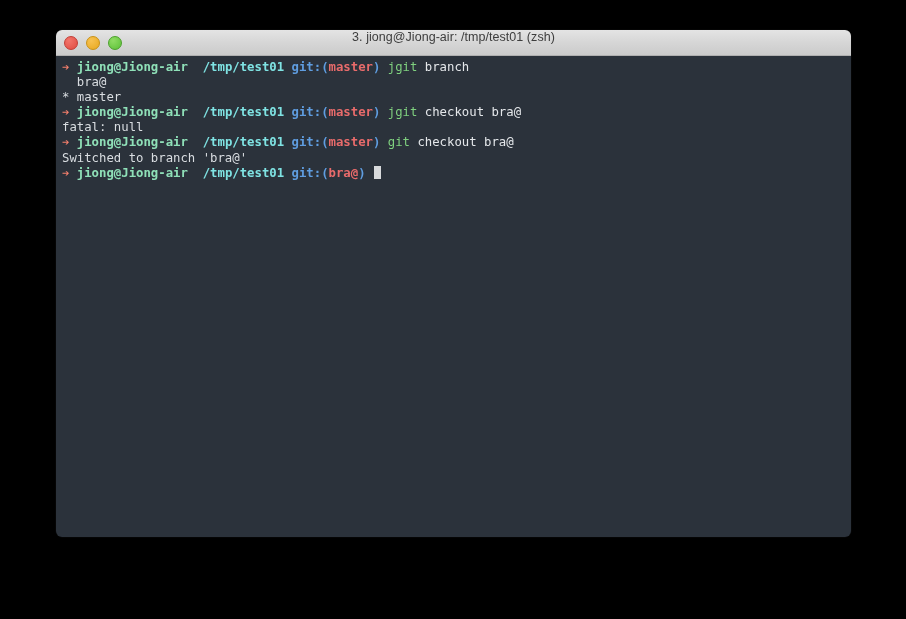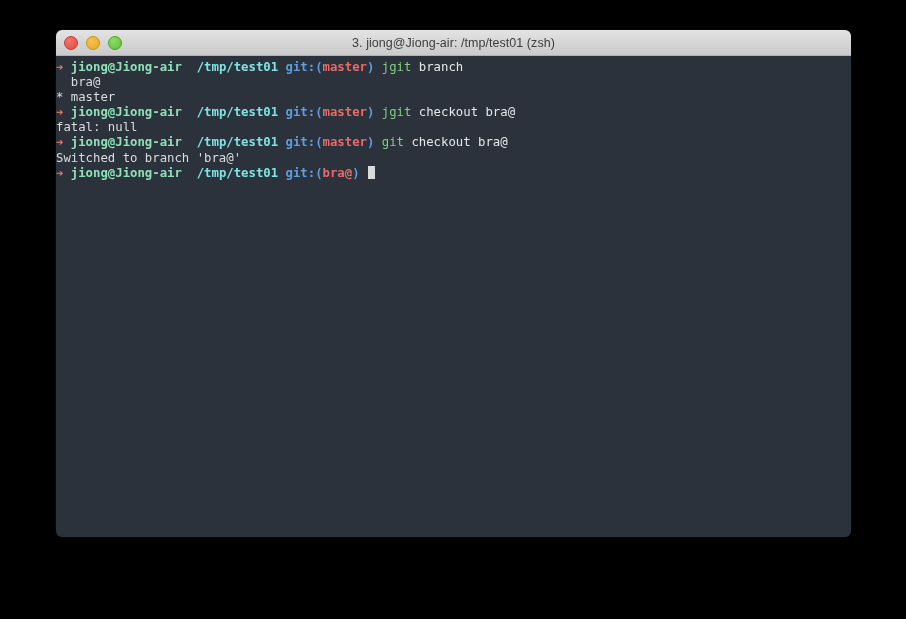--- a/index.html
+++ b/index.html
@@ -27,21 +27,20 @@
     box-shadow: 0 0 0 0.5px #0a0a0a;
   }
 
   
   #title-bar {
     position: relative;
     height: 25px;
     background: linear-gradient(to bottom, #e4e4e4 0%, #d6d6d6 50%, #cbcbcb 100%);
     border-bottom: 1px solid #b0b0b0;
     display: flex;
-    align-items: center;
   }
   #traffic-lights {
     display: flex;
     align-items: center;
     gap: 8px;
     padding-left: 8px;
     flex: 0 0 auto;
   }
   .traffic-light {
     width: 12px;
@@ -71,21 +70,21 @@
     background: #2b323b;
     padding: 4px 0 0 0;
     box-sizing: border-box;
     overflow: hidden;
   }
   #terminal-screen {
     font-family: "DejaVu Sans Mono", monospace;
     font-size: 12.3px;
     line-height: 15.1px;
     white-space: pre;
-    padding-left: 0;
+    padding-left: 6px;
   }
   .term-line {
     white-space: pre;
     height: 15.1px;
   }
 
   
   .c-arrow   { color: #f47f6c; font-weight: bold; }
   .c-user    { color: #8fe0b8; font-weight: bold; }
   .c-path    { color: #7fe3e3; font-weight: bold; }

